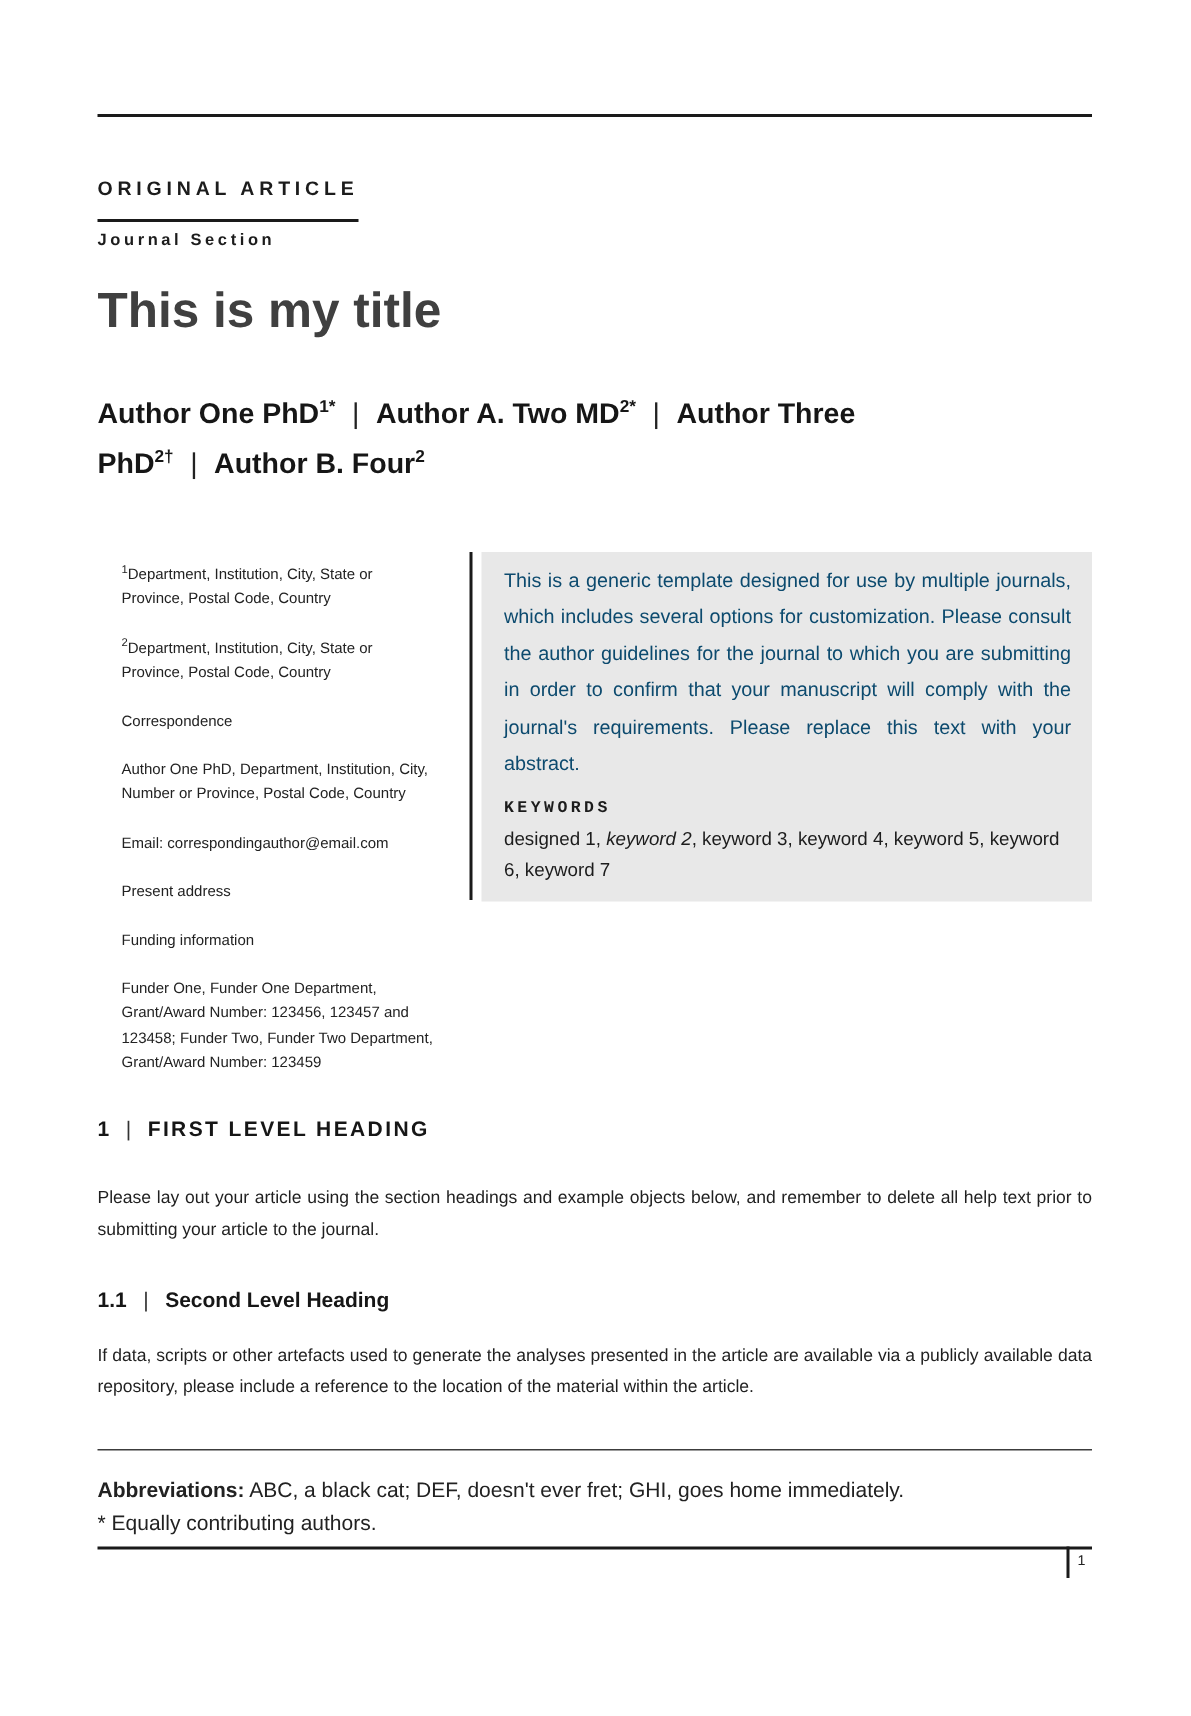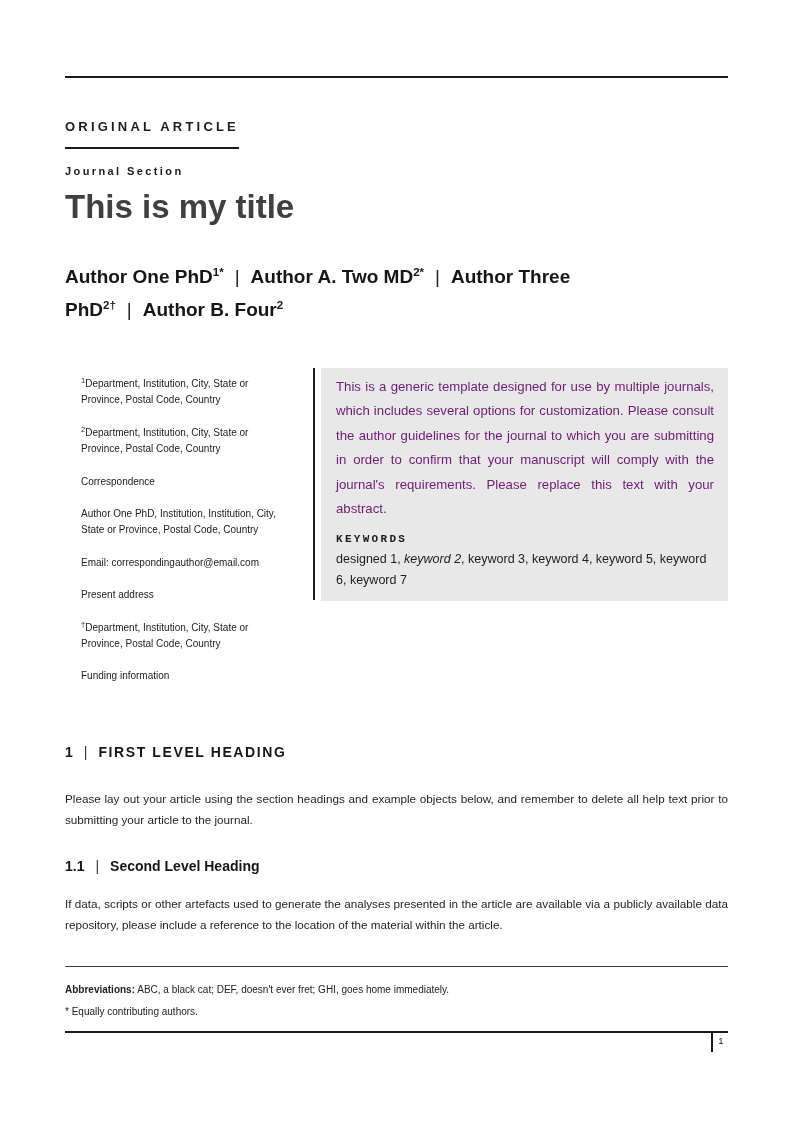--- a/index.html
+++ b/index.html
@@ -12,57 +12,57 @@
   
   .top-rule{left:65px;top:76px;width:663px;height:2px;background:#1a1a1a;}
   .footnote-rule{left:65px;top:966px;width:663px;height:1px;background:#3c3c3c;}
   .footer-rule{left:65px;top:1031px;width:663px;height:2px;background:#1a1a1a;}
   .footer-tick{left:711px;top:1031px;width:2px;height:21px;background:#1a1a1a;}
 
   
   .article-type-block{left:65px;top:117px;}
   .article-type{display:inline-block;font-size:13px;font-weight:700;letter-spacing:3.2px;
     padding-bottom:13px;border-bottom:2px solid #1a1a1a;}
-  .journal-section{margin-top:16px;font-size:11px;font-weight:700;letter-spacing:2.4px;}
+  .journal-section{margin-top:6px;font-size:11px;font-weight:700;letter-spacing:2.4px;}
 
   .title{left:65px;top:188px;margin:0;font-size:33px;line-height:38px;font-weight:700;color:#404040;}
 
   .authors{left:65px;top:260px;width:514px;font-size:19px;font-weight:700;line-height:33px;color:#161616;}
   .authors .sep{font-weight:400;margin:0 11px;color:#222;}
   .authors sup{font-size:11.5px;line-height:0;}
 
   
   .left-col{left:65px;top:360px;width:240px;font-size:10px;line-height:16.4px;color:#222;}
   .left-col p{margin:16px;}
   .left-col .aff{margin-bottom:5px;}
   .left-col sup{font-size:7.5px;line-height:0;}
   .side-block{margin-top:15px;}
   .side-heading{font-weight:400;}
 
   
   .abstract-rule{left:313px;top:368px;width:2px;height:232px;background:#1a1a1a;}
   .abstract-box{left:321px;top:368px;width:407px;min-height:232px;box-sizing:border-box;
     background:#e8e8e8;padding:5px 14px 10px 15px;}
-  .abstract-text{margin:2px 0 0;font-size:13.2px;line-height:24.4px;text-align:justify;color:#701a75;}
+  .abstract-text{margin:2px 0 0;font-size:13.2px;line-height:24.4px;text-align:justify;color:#0c4a6e;}
   .keywords-label{margin:12px 0 0;font-size:11px;font-weight:700;letter-spacing:2.3px;font-family:Liberation Mono, monospace;}
   .keywords{margin:4px 0 0;font-size:12.5px;line-height:21px;}
   .keywords em{font-style:italic;}
 
   
   .section-heading{font-size:14px;font-weight:700;color:#161616;}
   .sec-h1{left:65px;top:744px;}
   .sec-h2{left:65px;top:858px;}
   .sec-pipe{font-weight:400;margin:0 11px;color:#333;}
   .sec-title-caps{letter-spacing:1.6px;}
   .body-para{margin:0;font-size:11.7px;line-height:20.8px;text-align:justify;color:#1f1f1f;}
   .para-1{left:65px;top:789px;width:663px;}
   .para-2{left:65px;top:894px;width:663px;}
 
   
-  .footnote{font-size:10px;line-height:13px;color:#222;}
+  .footnote{font-size:14px;line-height:13px;color:#222;}
   .abbrev{left:65px;top:973px;width:663px;}
   .equal{left:65px;top:995px;width:663px;}
   .footnote b{font-weight:700;}
   .page-num{left:713px;top:1035px;width:16px;text-align:center;font-size:9.5px;color:#222;}
 </style>
 </head>
 <body>
 
 <div class="page">
 
@@ -78,31 +78,31 @@
   <div class="abs authors">
     <span><span>Author One PhD</span><sup>1*</sup></span><span class="sep">|</span><span><span>Author A. Two MD</span><sup>2*</sup></span><span class="sep">|</span><span><span>Author Three PhD</span><sup>2†</sup></span><span class="sep">|</span><span><span>Author B. Four</span><sup>2</sup></span>
   </div>
 
   <div class="abs left-col">
     <p class="aff"><sup>1</sup><span>Department, Institution, City, State or Province, Postal Code, Country</span></p>
     <p class="aff"><sup>2</sup><span>Department, Institution, City, State or Province, Postal Code, Country</span></p>
 
     <div class="side-block">
       <p class="side-heading">Correspondence</p>
-      <p>Author One PhD, Institution, Institution, City, State or Province, Postal Code, Country</p>
+      <p>Author One PhD, Department, Institution, City, Number or Province, Postal Code, Country</p>
       <p>Email: correspondingauthor@email.com</p>
     </div>
 
     <div class="side-block">
       <p class="side-heading">Present address</p>
-      <p><sup>†</sup><span>Department, Institution, City, State or Province, Postal Code, Country</span></p>
     </div>
 
     <div class="side-block">
       <p class="side-heading">Funding information</p>
+      <p>Funder One, Funder One Department, Grant/Award Number: 123456, 123457 and 123458; Funder Two, Funder Two Department, Grant/Award Number: 123459</p>
     </div>
   </div>
 
   <div class="abs abstract-rule"></div>
 
   <div class="abs abstract-box" style="background: rgb(232, 232, 232);">
     <p class="abstract-text">This is a generic template designed for use by multiple journals, which includes several options for customization. Please consult the author guidelines for the journal to which you are submitting in order to confirm that your manuscript will comply with the journal's requirements. Please replace this text with your abstract.</p>
     <p class="keywords-label">KEYWORDS</p>
     <p class="keywords"><span>designed 1, </span><em>keyword 2</em><span>, keyword 3, keyword 4, keyword 5, keyword 6, keyword 7</span></p>
   </div>

